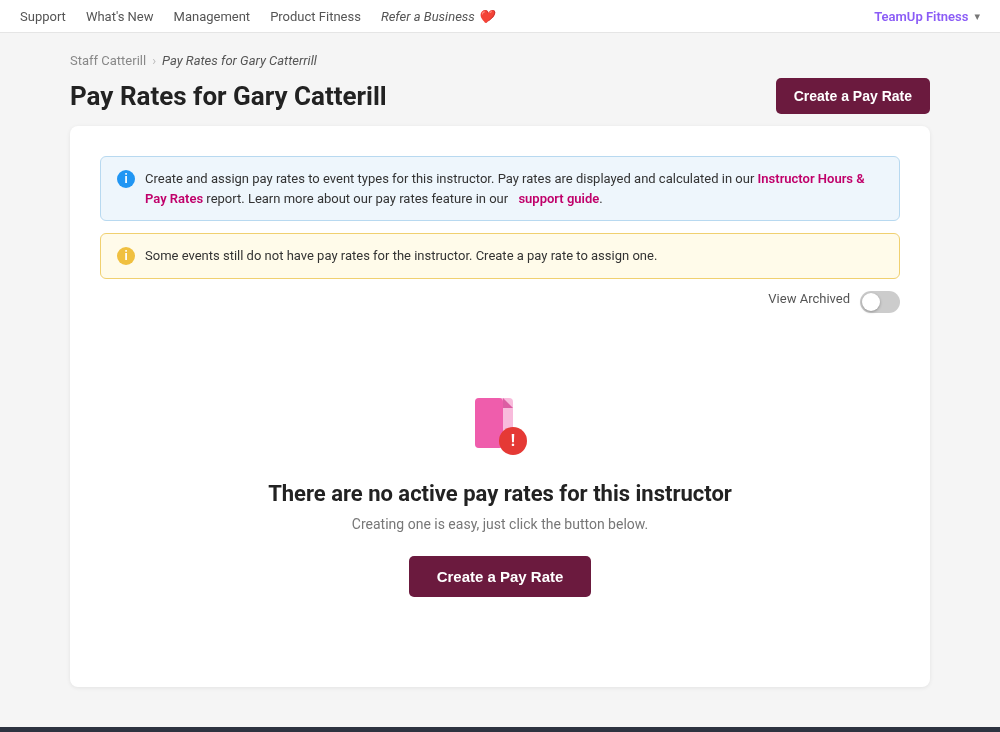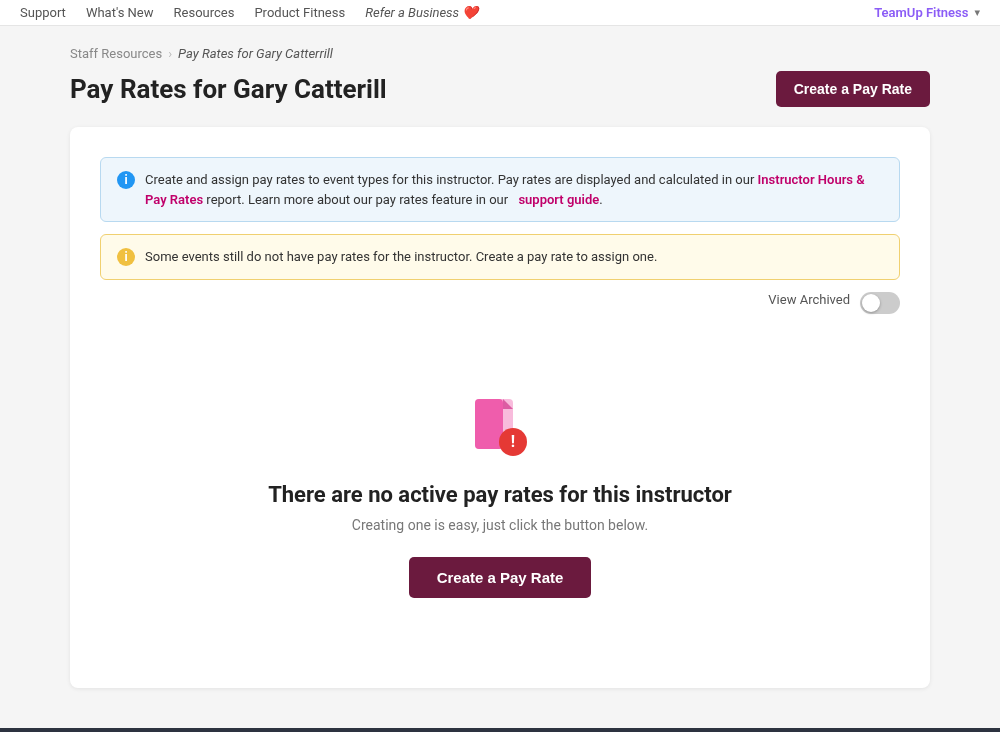--- a/index.html
+++ b/index.html
@@ -6,39 +6,39 @@
     body { font-family: -apple-system, BlinkMacSystemFont, 'Segoe UI', Roboto, sans-serif; font-size: 14px; color: #333; background: #f5f5f5; }
 
     
     .top-nav {
       background: #fff;
       border-bottom: 1px solid #e5e5e5;
       display: flex;
       align-items: center;
       justify-content: space-between;
       padding: 8px 20px;
-      height: 26px;
+      height: 33px;
     }
     .top-nav-left { display: flex; gap: 20px; align-items: center; }
     .top-nav-left a { font-size: 13px; color: #555; text-decoration: none; }
     .top-nav-right { display: flex; align-items: center; gap: 6px; }
     .top-nav-right .brand { font-size: 13px; font-weight: 600; color: #8b5cf6; }
     .top-nav-right .chevron { font-size: 11px; color: #777; }
 
     
     .main-wrapper { max-width: 900px; margin: 0 auto; padding: 20px 20px 40px; }
 
     
     .breadcrumb { display: flex; align-items: center; gap: 6px; font-size: 13px; color: #888; margin-bottom: 10px; }
     .breadcrumb a { color: #888; text-decoration: none; }
     .breadcrumb .sep { color: #bbb; }
     .breadcrumb .current { color: #555; font-style: italic; }
 
     
-    .page-header { display: flex; align-items: center; justify-content: space-between; margin-bottom: 20px; gap: 36px; }
+    .page-header { display: flex; align-items: center; justify-content: space-between; margin-bottom: 12px; gap: 36px; }
     .page-title { font-size: 26px; font-weight: 700; color: #222; }
     .btn-create-pay-rate {
       background: #6b1a3e;
       color: #fff;
       border: none;
       border-radius: 5px;
       padding: 10px 18px;
       font-size: 14px;
       font-weight: 600;
       cursor: pointer;
@@ -164,34 +164,34 @@
       flex-wrap: wrap;
     }
   </style>
 </head>
 <body>
 
 <nav class="top-nav">
   <div class="top-nav-left">
     <a>Support</a>
     <a>What's New</a>
-    <a>Resources</a>
+    <a>Management</a>
     <a>Product Fitness</a>
     <span style="font-size:13px;color:#555;font-style:italic;">Refer a Business ❤️</span>
   </div>
   <div class="top-nav-right">
     <span class="brand">TeamUp Fitness</span>
     <span class="chevron">▾</span>
   </div>
 </nav>
 
 <div class="main-wrapper">
 
   <div class="breadcrumb">
-    <a>Staff Resources</a>
+    <a>Staff Catterill</a>
     <span class="sep">›</span>
     <span class="current">Pay Rates for Gary Catterrill</span>
   </div>
 
   <div class="page-header">
     <h1 class="page-title">Pay Rates for Gary Catterill</h1>
     <button class="btn-create-pay-rate">Create a Pay Rate</button>
   </div>
 
   <div class="card">

